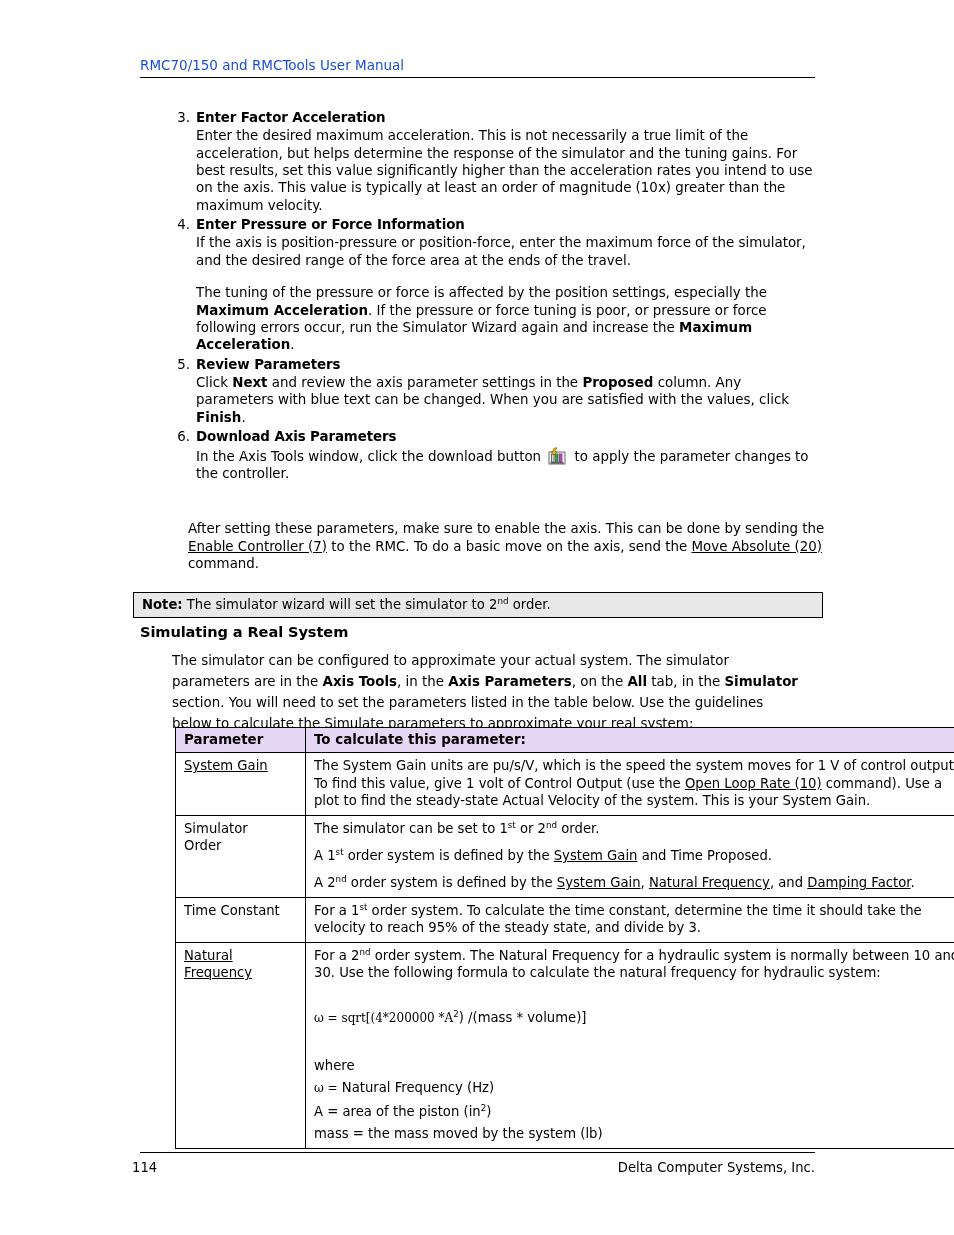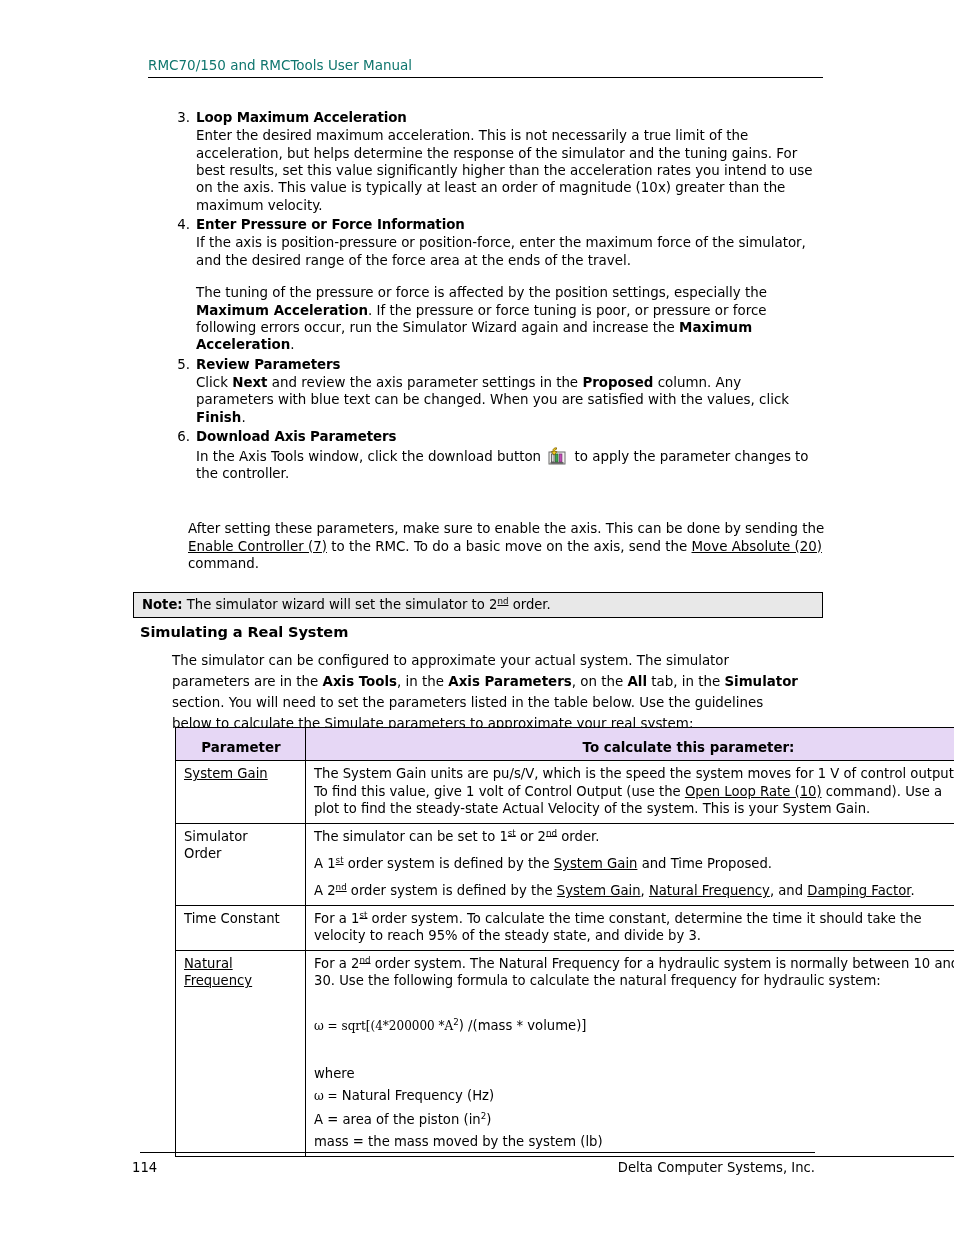--- a/index.html
+++ b/index.html
@@ -17,26 +17,26 @@
   }
   .page {
     position: absolute;
     inset: 0;
     overflow: hidden;
   }
 
   
   .page-header {
     position: absolute;
-    left: 148px;
+    left: 140px;
     top: 56px;
     width: 675px;
     font-size: 13.5px;
     line-height: 18px;
-    color: #0f766e;
+    color: #1d4ed8;
     border-bottom: 1.6px solid #000;
     padding-bottom: 3px;
   }
 
   
   .body-col {
     position: absolute;
     left: 140px;
     top: 108px;
     width: 700px;
@@ -140,35 +140,34 @@
     vertical-align: top;
     padding: 4px 7px 5px 8px;
     line-height: 17.4px;
     text-align: left;
     white-space: nowrap;
   }
   .param-table thead th {
     background: #e6d7f5;
     font-weight: bold;
     font-size: 13.4px;
-    padding-top: 11px;
+    padding-top: 3px;
     padding-bottom: 4px;
-    text-align: center;
   }
   .param-table td p { margin: 0; }
   .param-table td p + p { margin-top: 10px; }
   .param-table td.param-name { white-space: normal; }
   .cellpad-tall { height: 150px; }
 
   sup {
     font-size: 0.66em;
     vertical-align: super;
     line-height: 0;
   }
-  sup.ord { text-decoration: underline; }
+  sup.ord { }
   .omega { font-family: "DejaVu Serif", serif; font-size: 12px; }
 
   
   .dl-icon {
     display: inline-block;
     width: 19px;
     height: 18px;
     position: relative;
     vertical-align: -4px;
     margin: 0 3px;
@@ -202,21 +201,21 @@
 
 <div class="page">
 
   <div class="page-header">RMC70/150 and RMCTools User Manual</div>
 
   <div class="body-col">
     <ol class="steps">
 
       <li>
         <span class="num">3.</span>
-        <div class="step-title">Loop Maximum Acceleration</div>
+        <div class="step-title">Enter Factor Acceleration</div>
         <div class="step-body">
           <p>Enter the desired maximum acceleration. This is not necessarily a true limit of the acceleration, but helps determine the response of the simulator and the tuning gains. For best results, set this value significantly higher than the acceleration rates you intend to use on the axis. This value is typically at least an order of magnitude (10x) greater than the maximum velocity.</p>
         </div>
       </li>
 
       <li>
         <span class="num">4.</span>
         <div class="step-title">Enter Pressure or Force Information</div>
         <div class="step-body">
           <p>If the axis is position-pressure or position-force, enter the maximum force of the simulator, and the desired range of the force area at the ends of the travel.</p>

